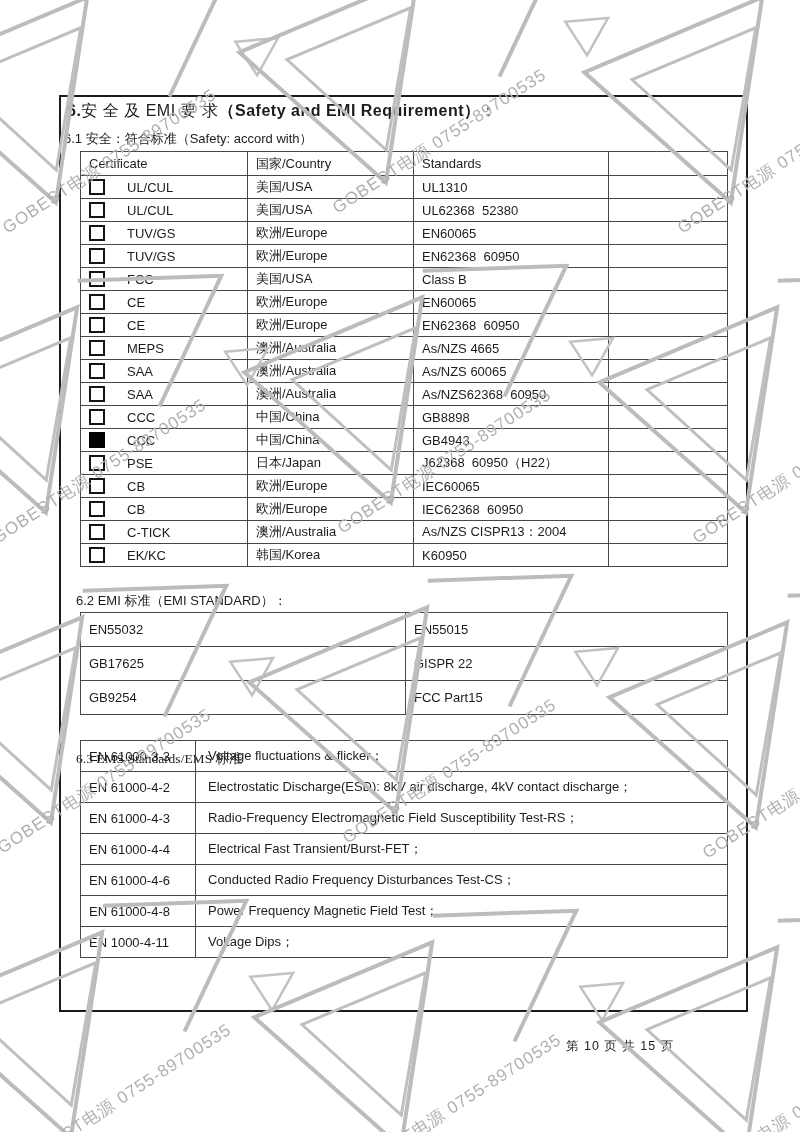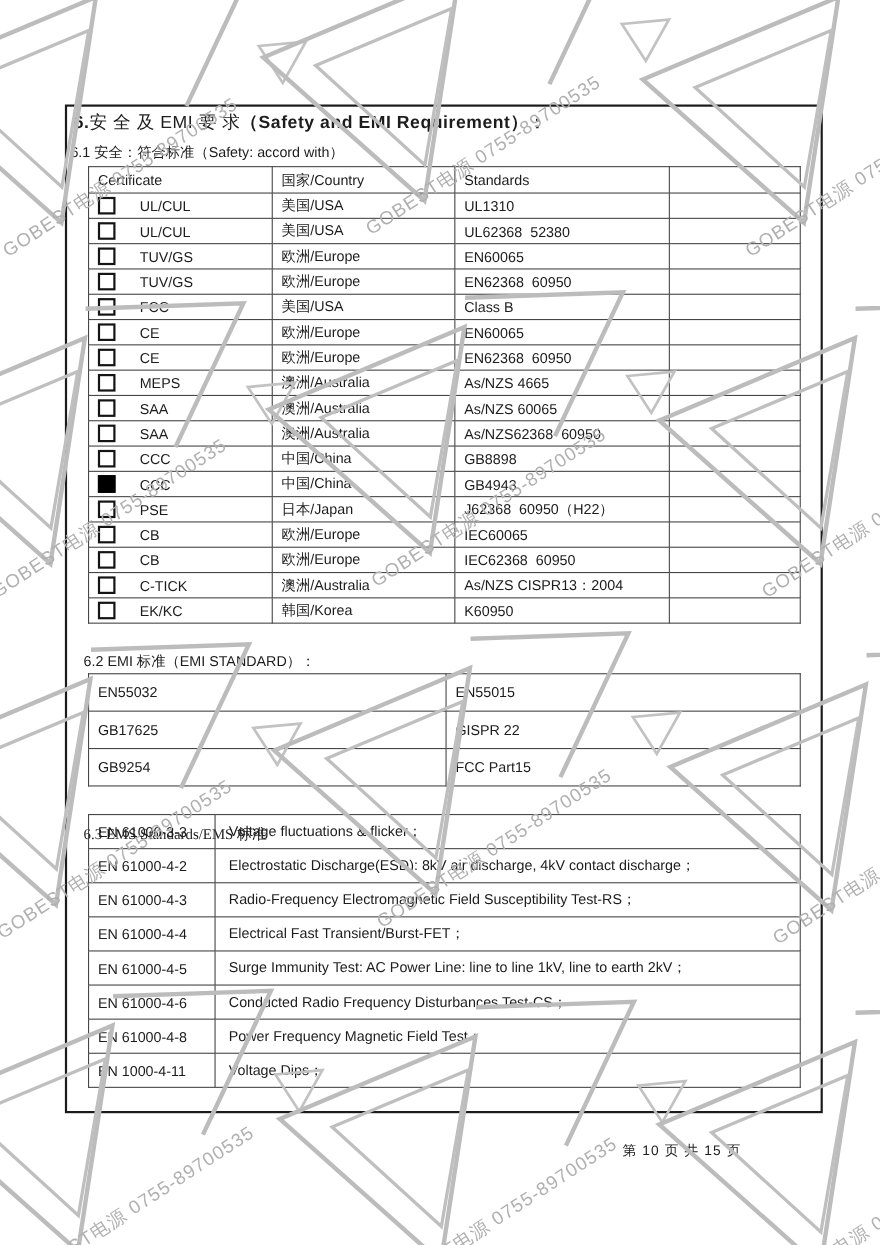--- a/index.html
+++ b/index.html
@@ -268,24 +268,20 @@
         </tr>
         <tr>
           <td>EN 61000-4-3</td>
           <td class="desc">Radio-Frequency Electromagnetic Field Susceptibility Test-RS；</td>
         </tr>
         <tr>
           <td>EN 61000-4-4</td>
           <td class="desc">Electrical Fast Transient/Burst-FET；</td>
         </tr>
         <tr>
-          <td>EN 61000-4-5</td>
-          <td class="desc">Surge Immunity Test: AC Power Line: line to line 1kV, line to earth 2kV；</td>
-        </tr>
-        <tr>
           <td>EN 61000-4-6</td>
           <td class="desc">Conducted Radio Frequency Disturbances Test-CS；</td>
         </tr>
         <tr>
           <td>EN 61000-4-8</td>
           <td class="desc">Power Frequency Magnetic Field Test；</td>
         </tr>
         <tr>
           <td>EN 1000-4-11</td>
           <td class="desc">Voltage Dips；</td>

